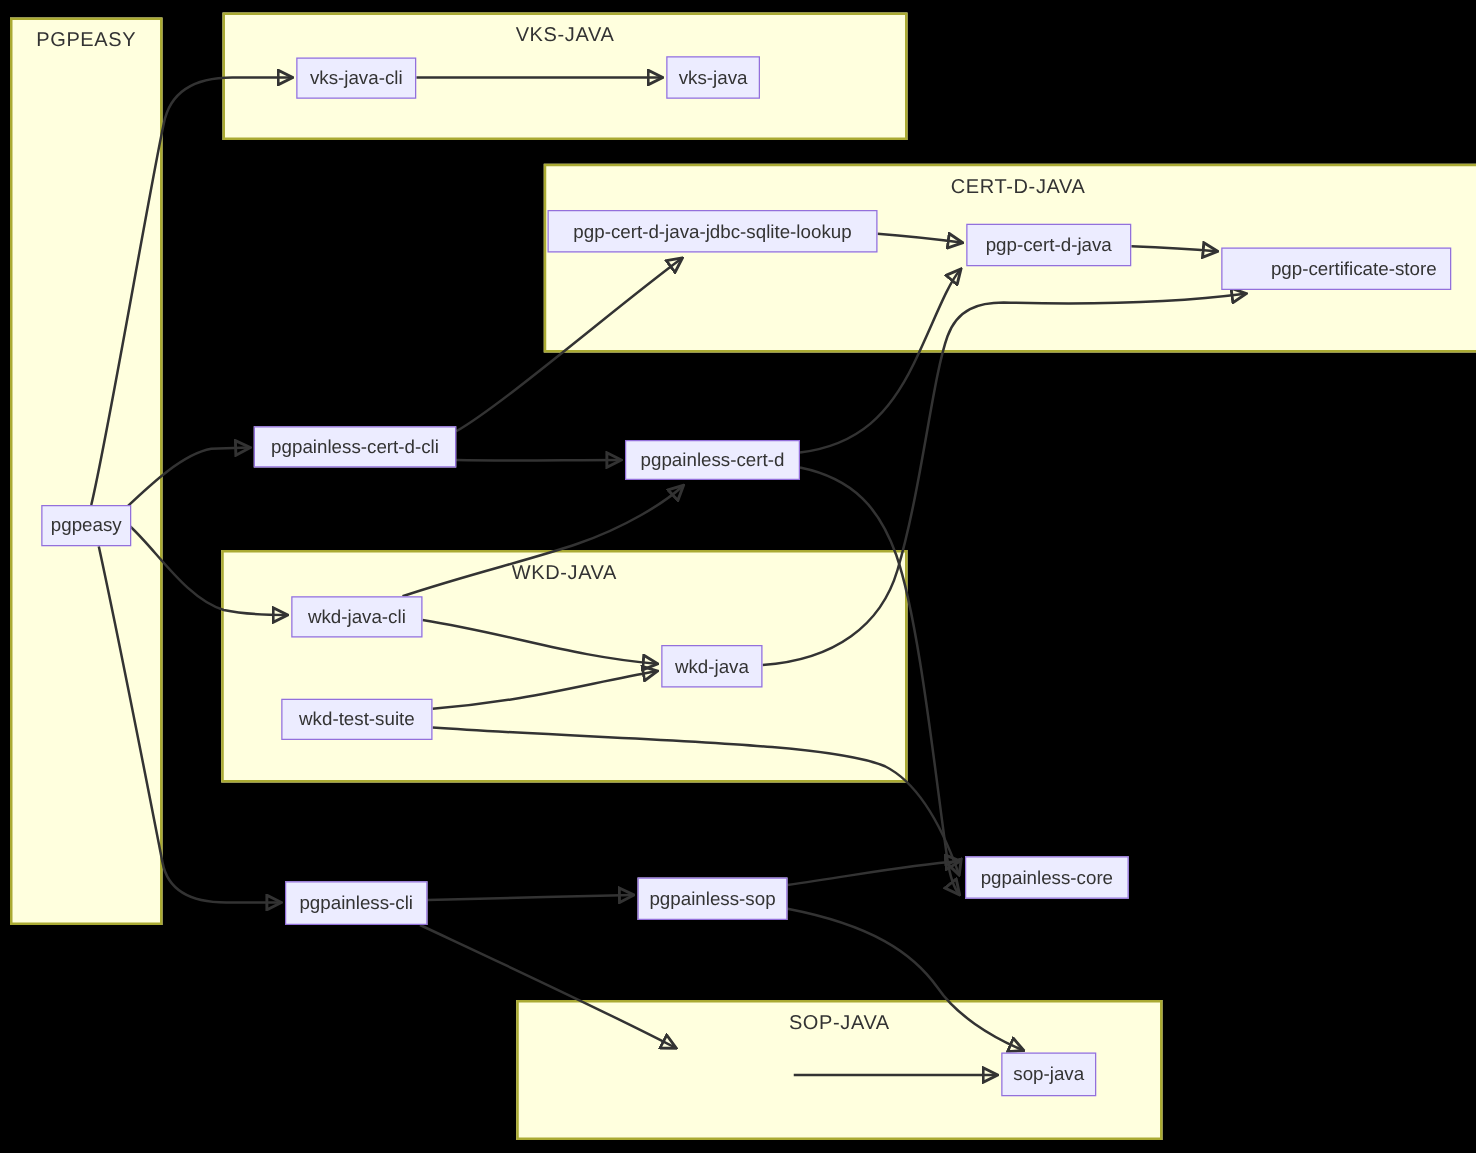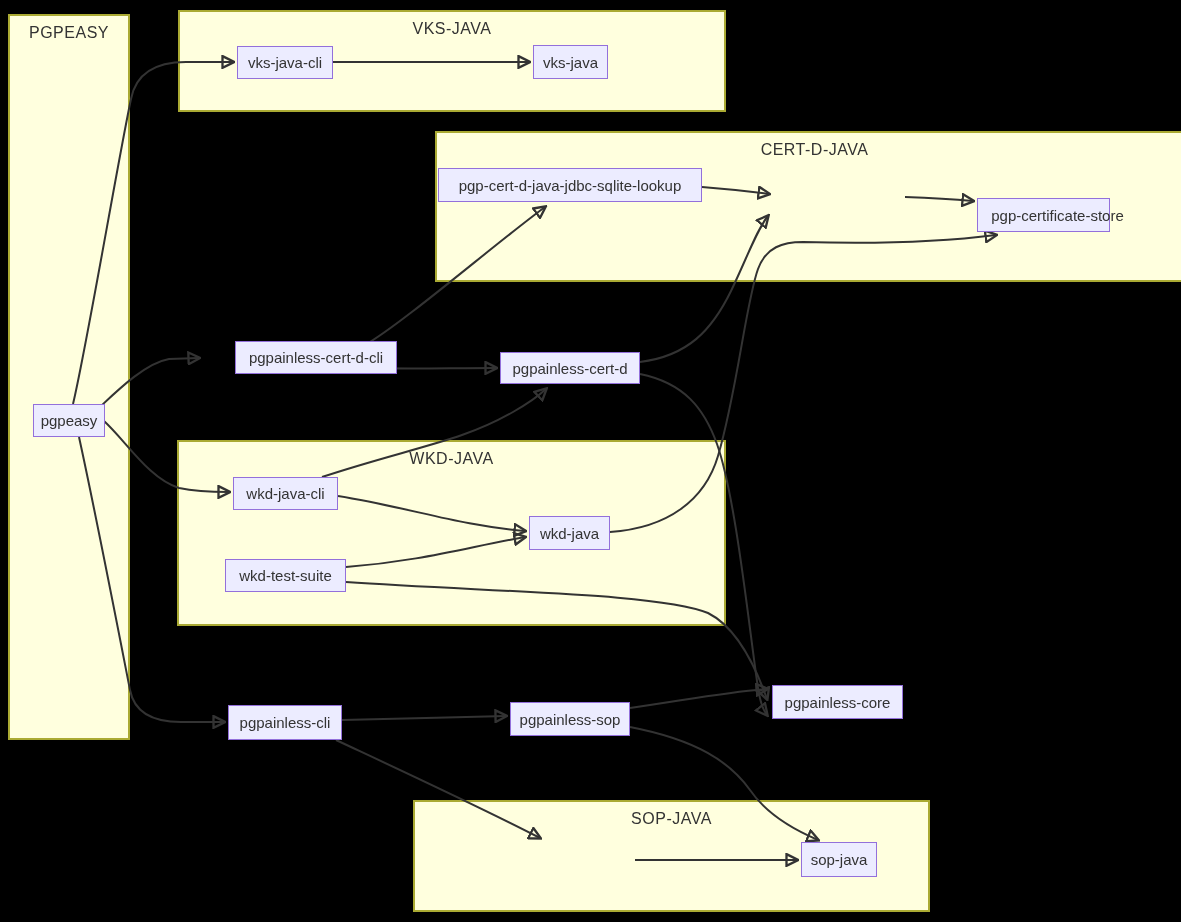--- a/index.html
+++ b/index.html
@@ -30,22 +30,22 @@
   #c-wkd-java         {left:177px; top:440px; width:549px; height:186px;}
   #c-pgpainless       {left:178px; top:646px; width:752px; height:143px;}
   #c-sop-java         {left:413px; top:800px; width:517px; height:112px;}
 
   
   #n-pgpeasy            {left:33px;  top:404px; width:72px;  height:33px;}
   #n-vks-java-cli       {left:237px; top:46px;  width:96px;  height:33px;text-align:right;}
   #n-vks-java           {left:533px; top:45px;  width:75px;  height:34px;}
   #n-lookup             {left:438px; top:168px; width:264px; height:34px;}
   #n-pgp-cert-d-java    {left:773px; top:179px; width:132px; height:34px;}
-  #n-pgp-certificate-store{left:977px;top:198px;width:133px; height:34px;padding-left:28px;}
-  #n-pgpainless-cert-d-cli{left:203px;top:341px;width:162px; height:33px;margin-left:32px;}
+  #n-pgp-certificate-store{left:977px;top:198px;width:184px; height:34px;padding-left:28px;}
+  #n-pgpainless-cert-d-cli{left:203px;top:341px;width:162px; height:33px;}
   #n-pgpainless-cert-d  {left:500px; top:352px; width:140px; height:32px;}
   #n-wkd-java-cli       {left:233px; top:477px; width:105px; height:33px;}
   #n-wkd-java           {left:529px; top:516px; width:81px;  height:34px;}
   #n-wkd-test-suite     {left:225px; top:559px; width:121px; height:33px;}
   #n-pgpainless-cli     {left:228px; top:705px; width:114px; height:35px;}
   #n-pgpainless-sop     {left:510px; top:702px; width:120px; height:34px;}
   #n-pgpainless-core    {left:772px; top:685px; width:131px; height:34px;}
   #n-sop-java-picocli   {left:506px; top:842px; width:129px; height:35px;}
   #n-sop-java           {left:801px; top:842px; width:76px;  height:35px;}
 </style>
@@ -104,20 +104,23 @@
   </div>
   <div class="node" id="n-vks-java-cli">
     <span>vks-java-cli</span>
   </div>
   <div class="node" id="n-vks-java">
     <span>vks-java</span>
   </div>
   <div class="node" id="n-lookup">
     <span>pgp-cert-d-java-jdbc-sqlite-lookup</span>
   </div>
+  <div class="node" id="n-pgp-cert-d-java">
+    <span>pgp-cert-d-java</span>
+  </div>
   <div class="node" id="n-pgp-certificate-store">
     <span>pgp-certificate-store</span>
   </div>
   <div class="node" id="n-pgpainless-cert-d-cli">
     <span>pgpainless-cert-d-cli</span>
   </div>
   <div class="node" id="n-pgpainless-cert-d">
     <span>pgpainless-cert-d</span>
   </div>
   <div class="node" id="n-wkd-java-cli">

